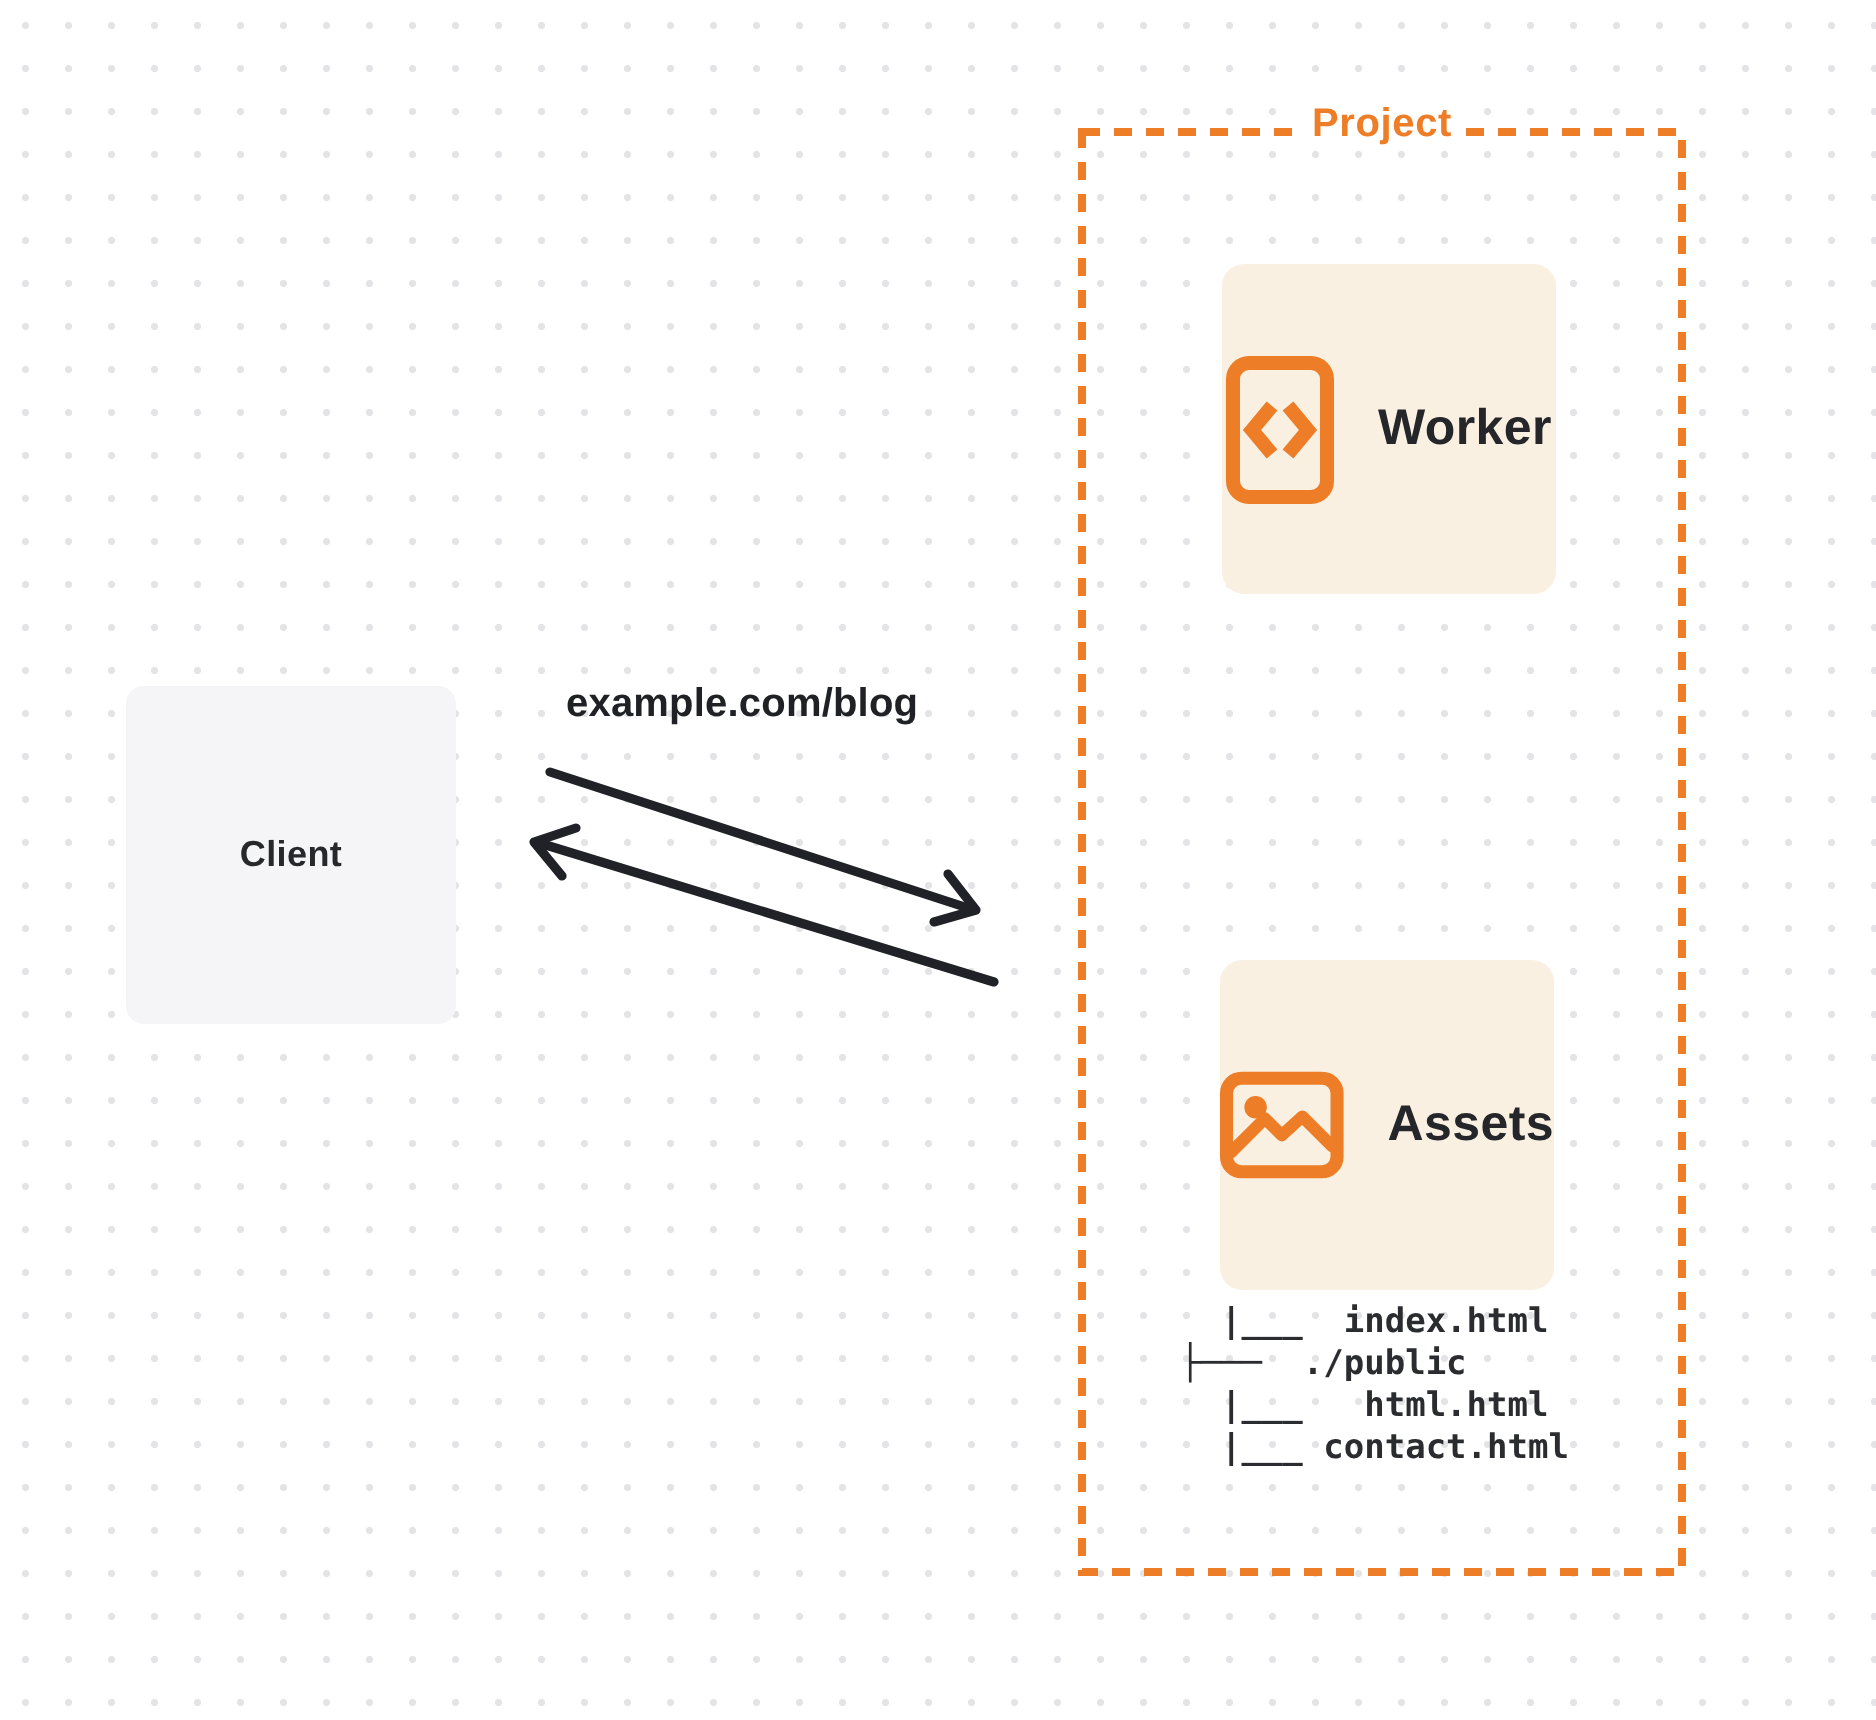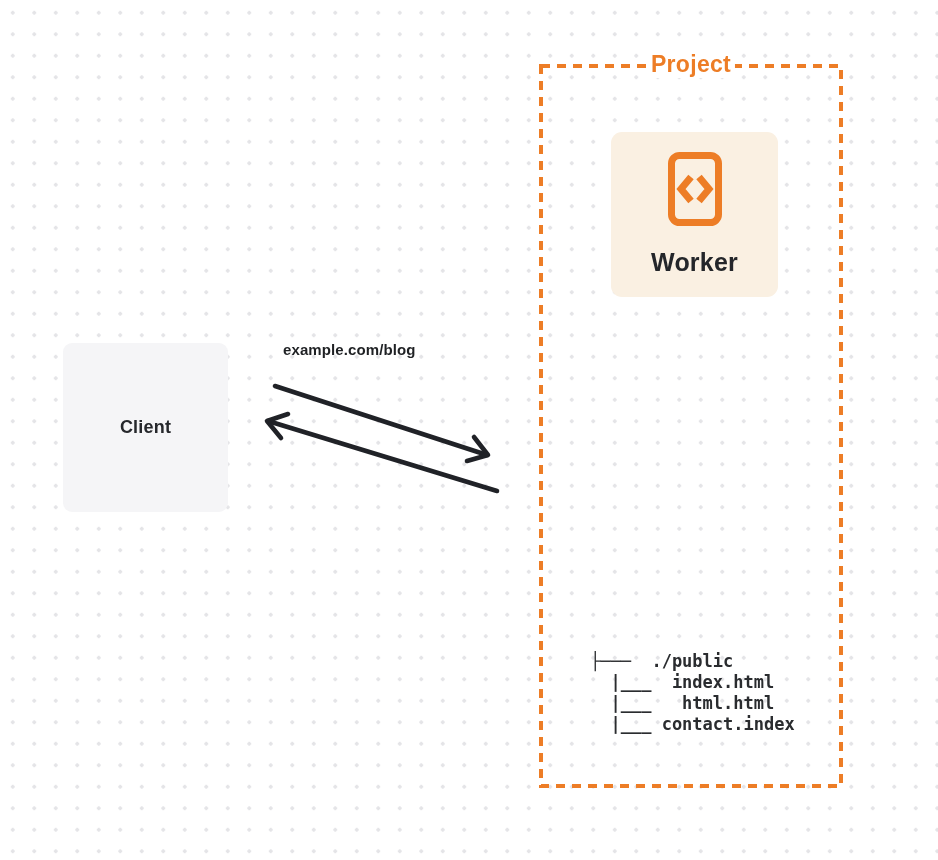--- a/index.html
+++ b/index.html
@@ -29,21 +29,21 @@
   }
   .client-box .node-label {
     font-size: 18px; font-weight: 700; color: #26282c;
     letter-spacing: 0.2px;
   }
 
   
   .request-label {
     position: absolute;
     left: 283px; top: 341px;
-    font-size: 15px; font-weight: 700; color: #1f2124;
+    font-size: 20px; font-weight: 700; color: #1f2124;
     letter-spacing: 0.1px;
     white-space: nowrap;
     text-align: right;
   }
 
   
   svg.arrows {
     position: absolute; left: 0; top: 0;
     width: 938px; height: 860px;
     pointer-events: none;
@@ -58,33 +58,33 @@
   .project-box svg.dashed-rect {
     position: absolute; left: 0; top: 0;
     width: 304px; height: 724px;
   }
   .project-title {
     position: absolute;
     top: -13px; left: 50%;
     transform: translateX(-50%);
     background: #ffffff;
     padding: 0 4px;
-    font-size: 23px; font-weight: 800;
+    font-size: 20px; font-weight: 800;
     color: #ed7d26;
     letter-spacing: 0.3px;
     white-space: nowrap;
   }
 
   
   .card {
     position: absolute;
     width: 167px; height: 165px;
     background: #faf0e2;
     border-radius: 11px;
-    display: flex; flex-direction: column;
+    display: flex; 
     align-items: center; justify-content: center;
     gap: 22px;
   }
   .card.worker { left: 72px; top: 68px; }
   .card.assets { left: 71px; top: 416px; }
   .card-label {
     font-size: 25px; font-weight: 700; color: #24262a;
     letter-spacing: 0.2px;
   }
 
@@ -128,22 +128,30 @@
 
     <div class="card worker">
       <svg width="54" height="74" viewBox="0 0 54 74" aria-hidden="true">
         <rect x="3.5" y="3.5" width="47" height="67" rx="8" fill="none" stroke="#ed7d26" stroke-width="7"></rect>
         <path d="M23 25 L13 37 L23 49" fill="none" stroke="#ed7d26" stroke-width="7" stroke-linejoin="miter"></path>
         <path d="M31 25 L41 37 L31 49" fill="none" stroke="#ed7d26" stroke-width="7" stroke-linejoin="miter"></path>
       </svg>
       <span class="card-label">Worker</span>
     </div>
 
+    <div class="card assets">
+      <svg width="66" height="57" viewBox="0 0 66 57" aria-hidden="true">
+        <rect x="3.5" y="3.5" width="59" height="50" rx="8" fill="none" stroke="#ed7d26" stroke-width="7"></rect>
+        <circle cx="19" cy="19" r="6" fill="#ed7d26"></circle>
+        <path d="M6 43 L24 25 L33 34 L44 24 L60 40" fill="none" stroke="#ed7d26" stroke-width="6.5" stroke-linecap="round" stroke-linejoin="round"></path>
+      </svg>
+      <span class="card-label">Assets</span>
+    </div>
 
     <div class="file-tree">
+      <div class="tree-line">  |___  index.html</div>
       <div class="tree-line">├───  ./public</div>
-      <div class="tree-line">  |___  index.html</div>
       <div class="tree-line">  |___   html.html</div>
-      <div class="tree-line">  |___ contact.index</div>
+      <div class="tree-line">  |___ contact.html</div>
     </div>
   </div>
 
 </div>
 
 </body></html>

